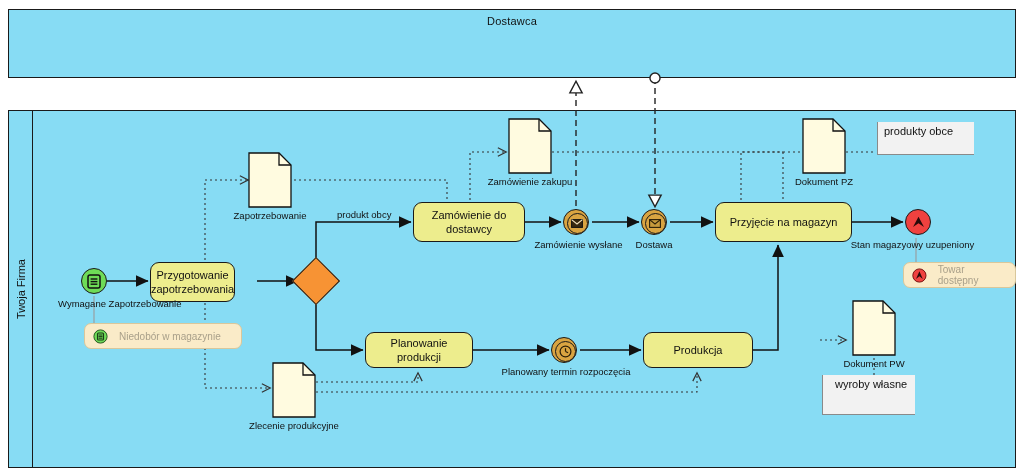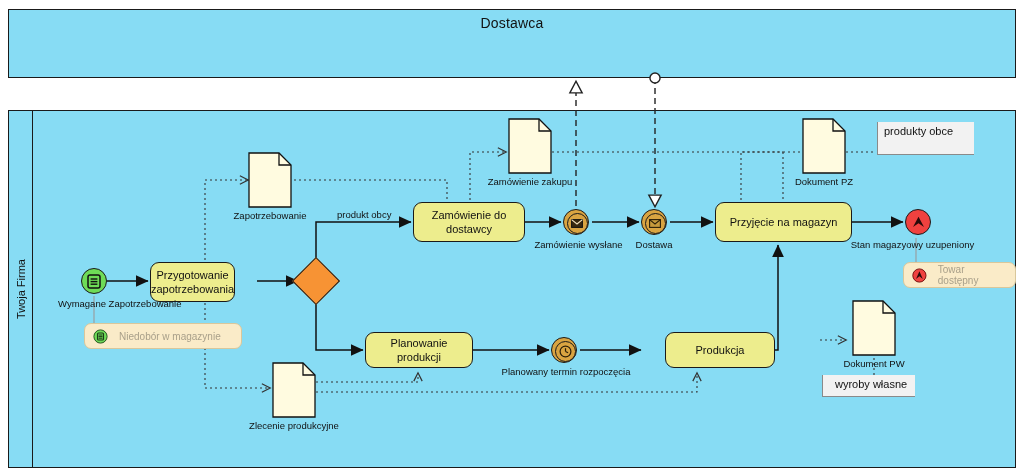--- a/index.html
+++ b/index.html
@@ -4,21 +4,21 @@
 <style>
   html,body{margin:0;padding:0;background:#ffffff;}
   body{width:1024px;height:476px;position:relative;overflow:hidden;
        font-family:"Liberation Sans","DejaVu Sans",sans-serif;color:#000;}
   #canvas{position:absolute;left:0;top:0;width:1024px;height:476px;}
   svg.layer{position:absolute;left:0;top:0;width:1024px;height:476px;overflow:visible;}
 
   
   .pool{position:absolute;background:#87DCF4;border:1.6px solid #1a1a1a;box-sizing:border-box;}
   .pool-title-top{position:absolute;top:5px;left:0;width:100%;text-align:center;
-       font-size:14px;color:#111;letter-spacing:.2px;}
+       font-size:11px;color:#111;letter-spacing:.2px;}
   .lane-head{position:absolute;left:0;top:0;width:24px;height:100%;
        border-right:1.6px solid #1a1a1a;box-sizing:border-box;background:#87DCF4;}
   .lane-head span{position:absolute;left:50%;top:50%;
        transform:translate(-50%,-50%) rotate(-90deg);white-space:nowrap;
        font-size:11px;color:#111;}
 
   
   .task{position:absolute;background:#EDED8D;border:1.4px solid #1a1a1a;border-radius:9px;
         box-sizing:border-box;display:flex;align-items:center;justify-content:center;
         text-align:center;font-size:11px;line-height:14px;color:#111;padding:2px 5px;}
@@ -156,21 +156,21 @@
   </div>
 
   <div class="task" style="left:715px;top:202px;width:137px;height:40px;">
     <span>Przyjęcie na magazyn</span>
   </div>
 
   <div class="task" style="left:365px;top:332px;width:108px;height:36px;">
     <span>Planowanie produkcji</span>
   </div>
 
-  <div class="task" style="left:643px;top:332px;width:110px;height:36px;margin-left:22px;">
+  <div class="task" style="left:643px;top:332px;width:110px;height:36px;">
     <span>Produkcja</span>
   </div>
 
   <div class="gw" style="left:299px;top:264px;"></div>
 
   <div class="ev ev-start" style="left:81px;top:268px;">
     <svg width="14" height="15" viewBox="0 0 14 15">
       <rect x="1" y="1" width="12" height="13" rx="2" fill="none" stroke="#111" stroke-width="1.5"></rect>
       <line x1="3.6" y1="5" x2="10.4" y2="5" stroke="#111" stroke-width="1.4"></line>
       <line x1="3.6" y1="7.6" x2="10.4" y2="7.6" stroke="#111" stroke-width="1.4"></line>
@@ -275,17 +275,17 @@
       <circle cx="7" cy="7.5" r="6.6" fill="#F0413F" stroke="#7a1412" stroke-width="1"></circle>
       <path d="M7,3.2 L10.4,11 L7,8.2 L3.6,11 z" fill="#2a0b0b"></path>
     </svg>
     <span>Towar dostępny</span>
   </div>
 
   <div class="anno-note" style="left:877px;top:122px;width:97px;height:33px;">
     <span>produkty obce</span>
   </div>
 
-  <div class="anno-note" style="left:822px;top:375px;width:93px;height:22px;padding-left:12px;">
+  <div class="anno-note" style="left:822px;top:375px;width:93px;height:40px;padding-left:12px;">
     <span>wyroby własne</span>
   </div>
 
 </div>
 
 </body></html>

